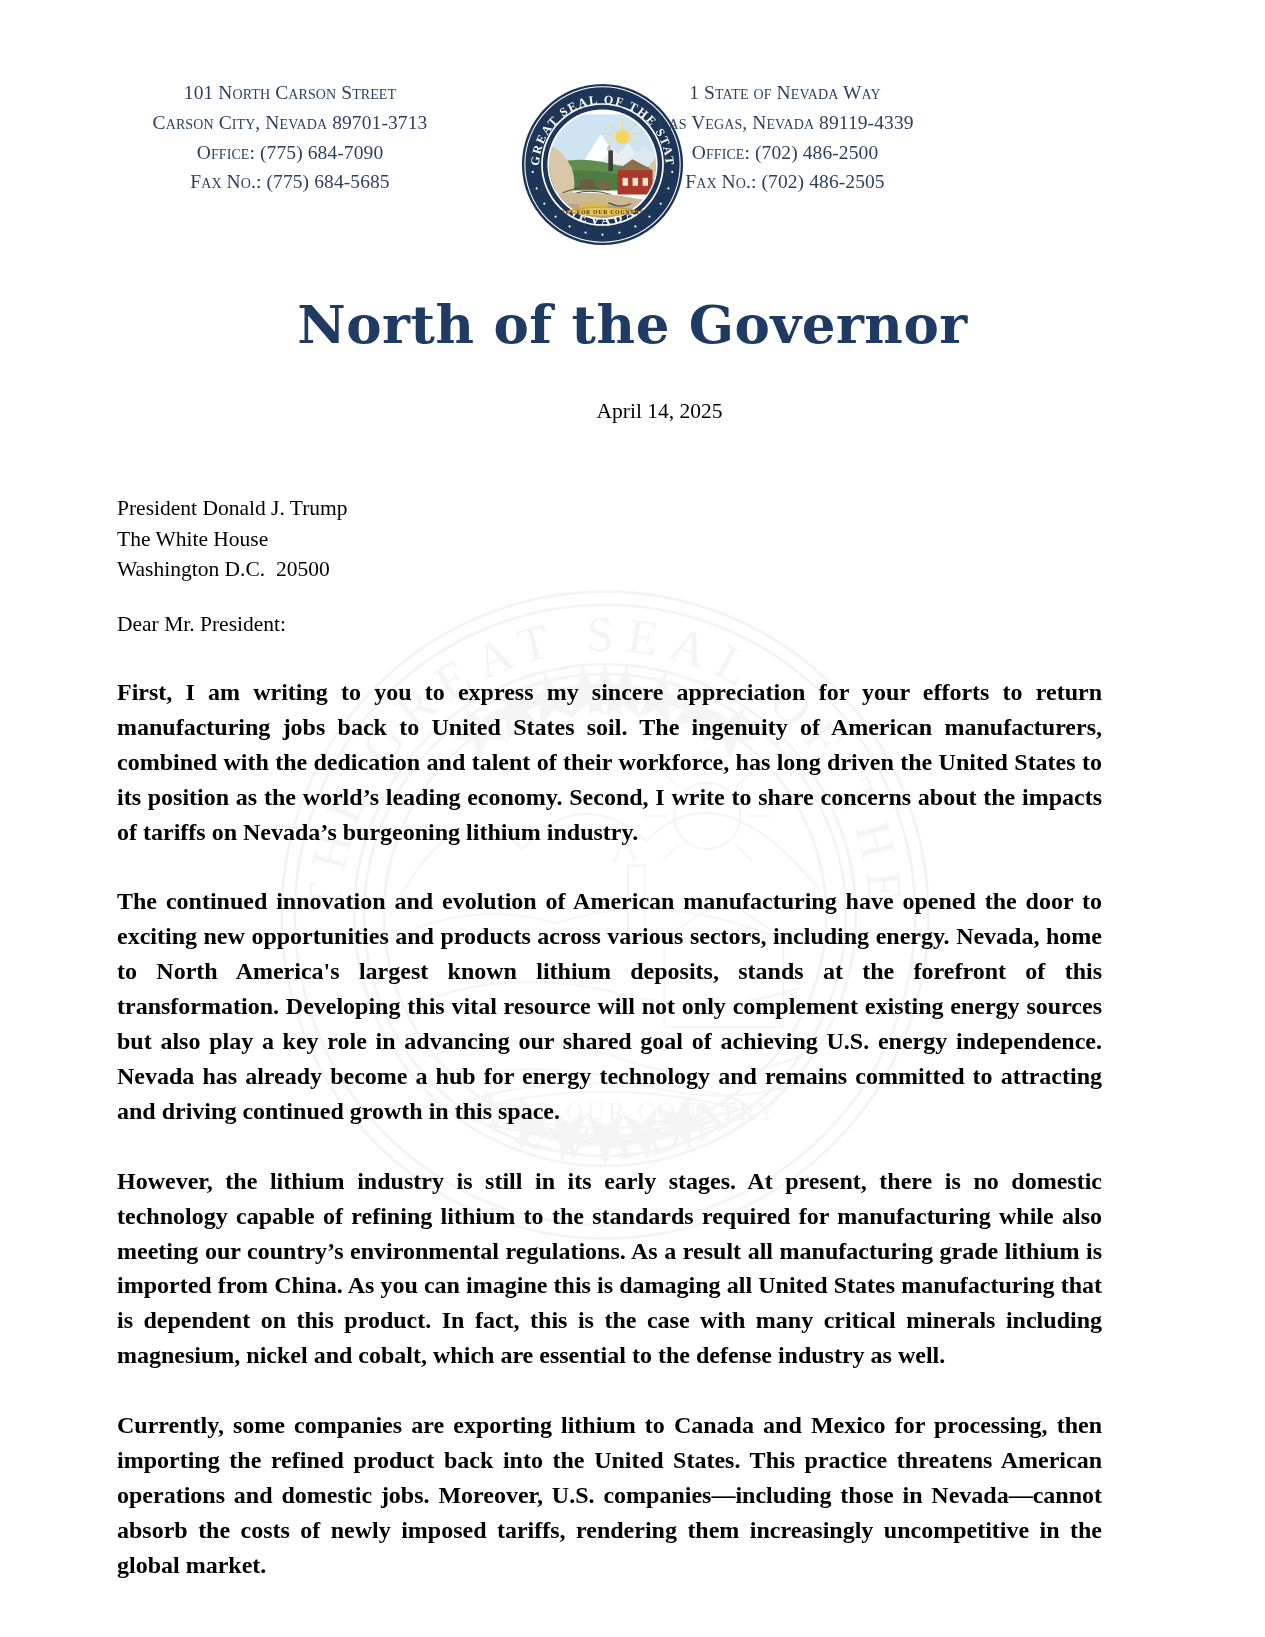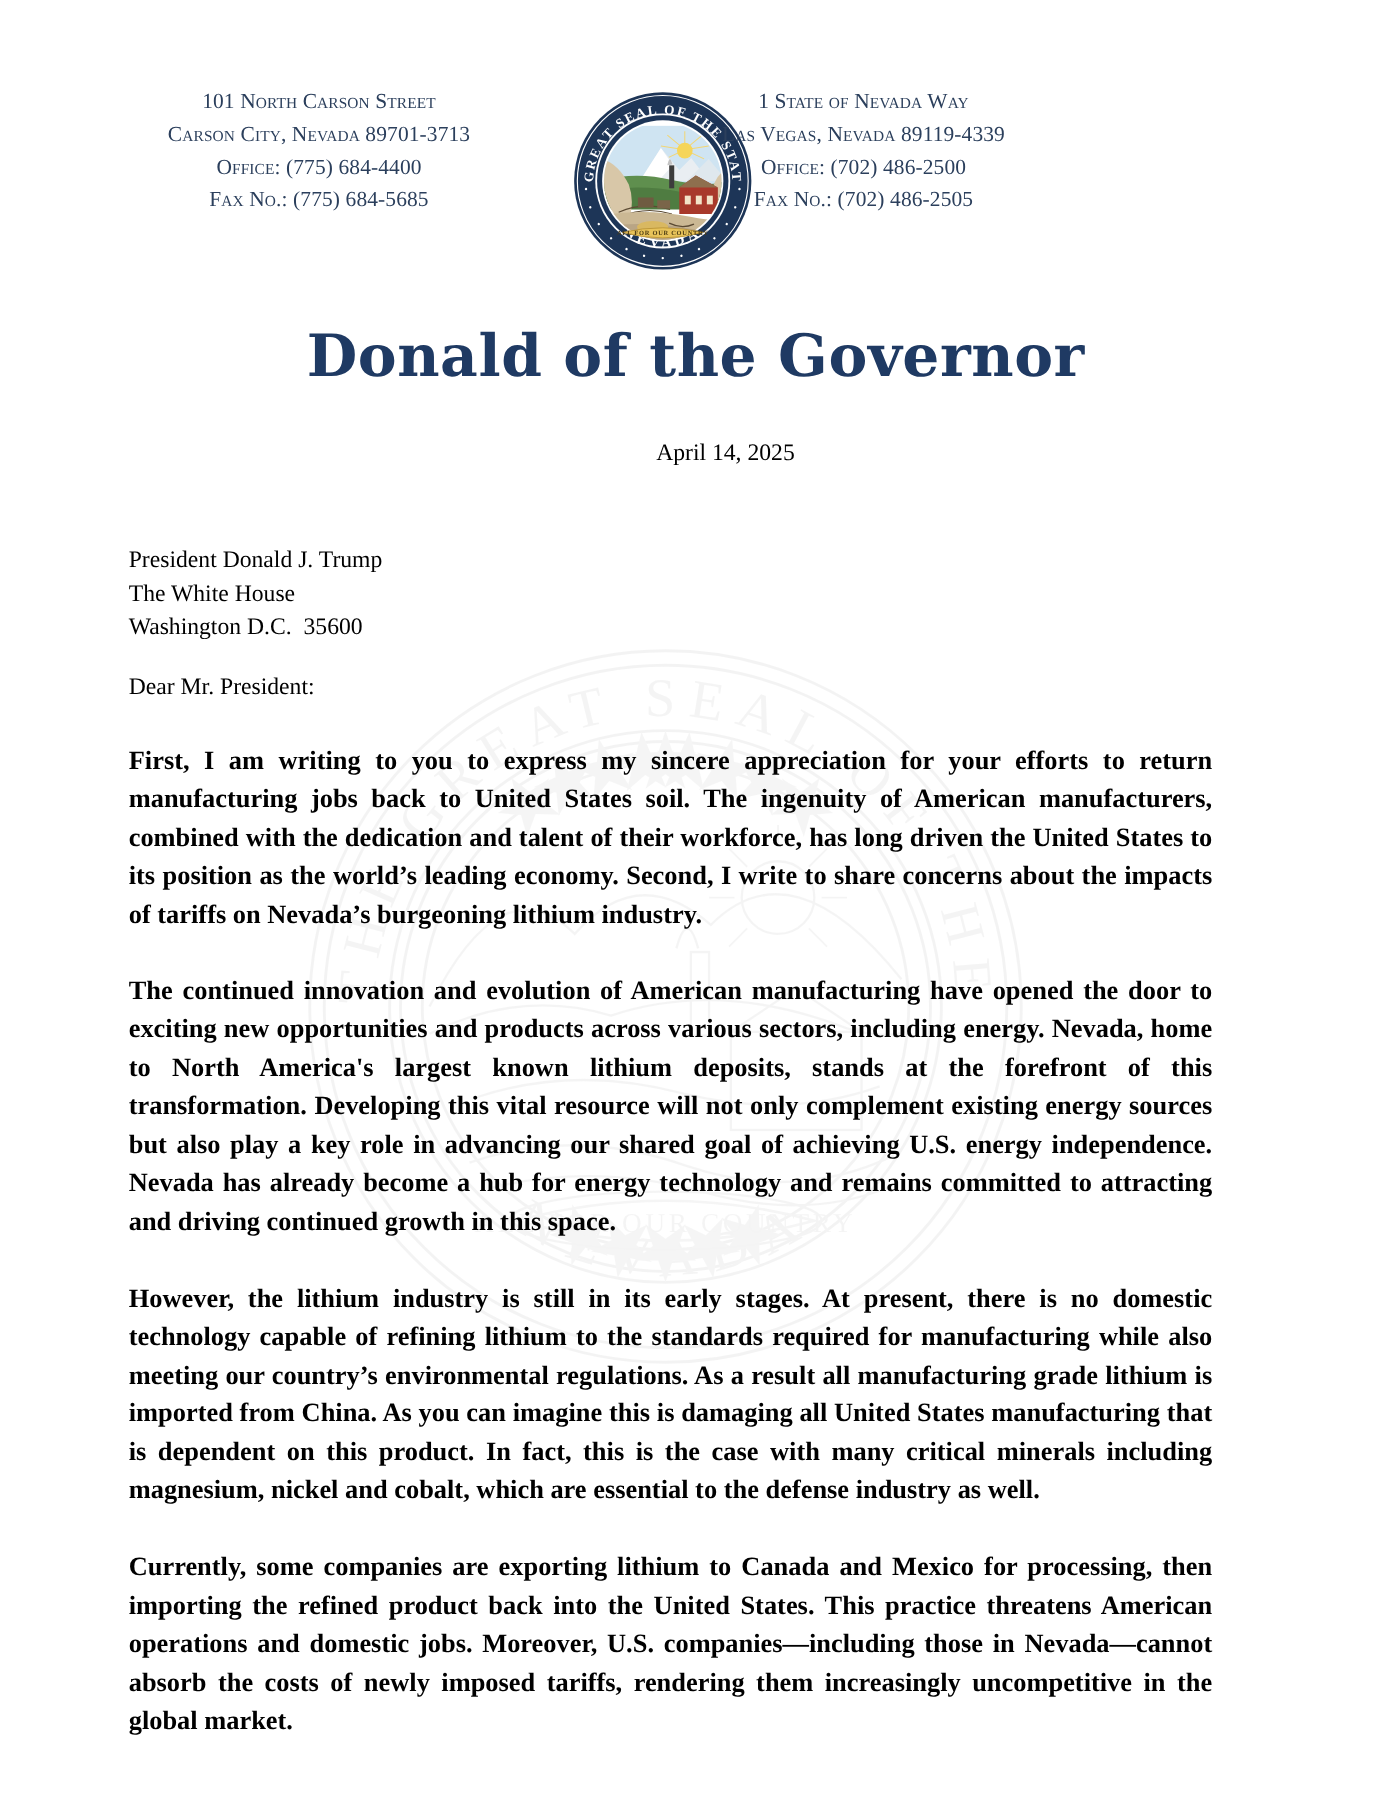--- a/index.html
+++ b/index.html
@@ -178,21 +178,21 @@
     </g>
     <text x="200" y="324" font-family="Liberation Serif, serif" font-size="15" fill="#8e8e8e" text-anchor="middle" letter-spacing="2">ALL FOR OUR COUNTRY</text>
   </svg>
 </div>
 
 <div id="letterhead">
 
   <div class="addr-block" id="addr-left">
     <span class="addr-line">101 North Carson Street</span>
     <span class="addr-line">Carson City, Nevada 89701-3713</span>
-    <span class="addr-line">Office: (775) 684-4400</span>
+    <span class="addr-line">Office: (775) 684-7090</span>
     <span class="addr-line">Fax No.: (775) 684-5685</span>
   </div>
 
   <div id="seal-header">
     <svg viewBox="0 0 400 400" width="167" height="167" aria-hidden="true">
       <defs>
         <path id="hd-top-arc" d="M 48,206 A 152,152 0 0 1 352,206"></path>
         <path id="hd-bot-arc" d="M 58,202 A 142,142 0 0 0 342,202"></path>
         <clipPath id="hd-scene-clip">
             <circle cx="200" cy="200" r="128"></circle>
@@ -294,31 +294,31 @@
 
   <div class="addr-block" id="addr-right">
     <span class="addr-line">1 State of Nevada Way</span>
     <span class="addr-line">Las Vegas, Nevada  89119-4339</span>
     <span class="addr-line">Office: (702) 486-2500</span>
     <span class="addr-line">Fax No.: (702) 486-2505</span>
   </div>
 </div>
 
 <div id="doc-title">
-  <span class="bl">Donald of the Governor</span>
+  <span class="bl">North of the Governor</span>
 </div>
 
 <div id="letter">
 
   <div id="date-line">April 14, 2025</div>
 
   <div id="recipient">
     <span class="r-line">President Donald J. Trump</span>
     <span class="r-line">The White House</span>
-    <span class="r-line">Washington D.C.  35600</span>
+    <span class="r-line">Washington D.C.  20500</span>
   </div>
 
   <div id="salutation">Dear Mr. President:</div>
 
   <p class="para">First, I am writing to you to express my sincere appreciation for your efforts to return manufacturing jobs back to United States soil.  The ingenuity of American manufacturers, combined with the dedication and talent of their workforce, has long driven the United States  to its position as the world’s leading economy. Second, I write to share concerns about the impacts of tariffs on Nevada’s burgeoning lithium industry.</p>
   <p class="para">The continued innovation and evolution of American manufacturing have opened the door to exciting new opportunities and products across various sectors, including energy. Nevada, home to North America's largest known lithium deposits, stands at the forefront of this transformation. Developing this vital resource will not only complement existing energy sources but also play a key role in advancing our shared goal of achieving U.S. energy independence. Nevada has already become a hub for energy technology and remains committed to attracting and driving continued growth in this space.</p>
   <p class="para">However, the lithium industry is still in its early stages. At present, there is no domestic technology capable of refining lithium to the standards required for manufacturing while also meeting our country’s environmental regulations.  As a result all manufacturing grade lithium is imported from China.  As you can imagine this is damaging all United States manufacturing that is dependent on this product.  In fact, this is the case with many critical minerals including magnesium, nickel and cobalt, which are essential to the defense industry as well.</p>
   <p class="para last">Currently, some companies are exporting lithium to Canada and Mexico for processing, then importing the refined product back into the United States.  This practice threatens American operations and domestic jobs. Moreover, U.S. companies—including those in Nevada—cannot absorb the costs of newly imposed tariffs, rendering them increasingly uncompetitive in the global market.</p>
 </div>
 

